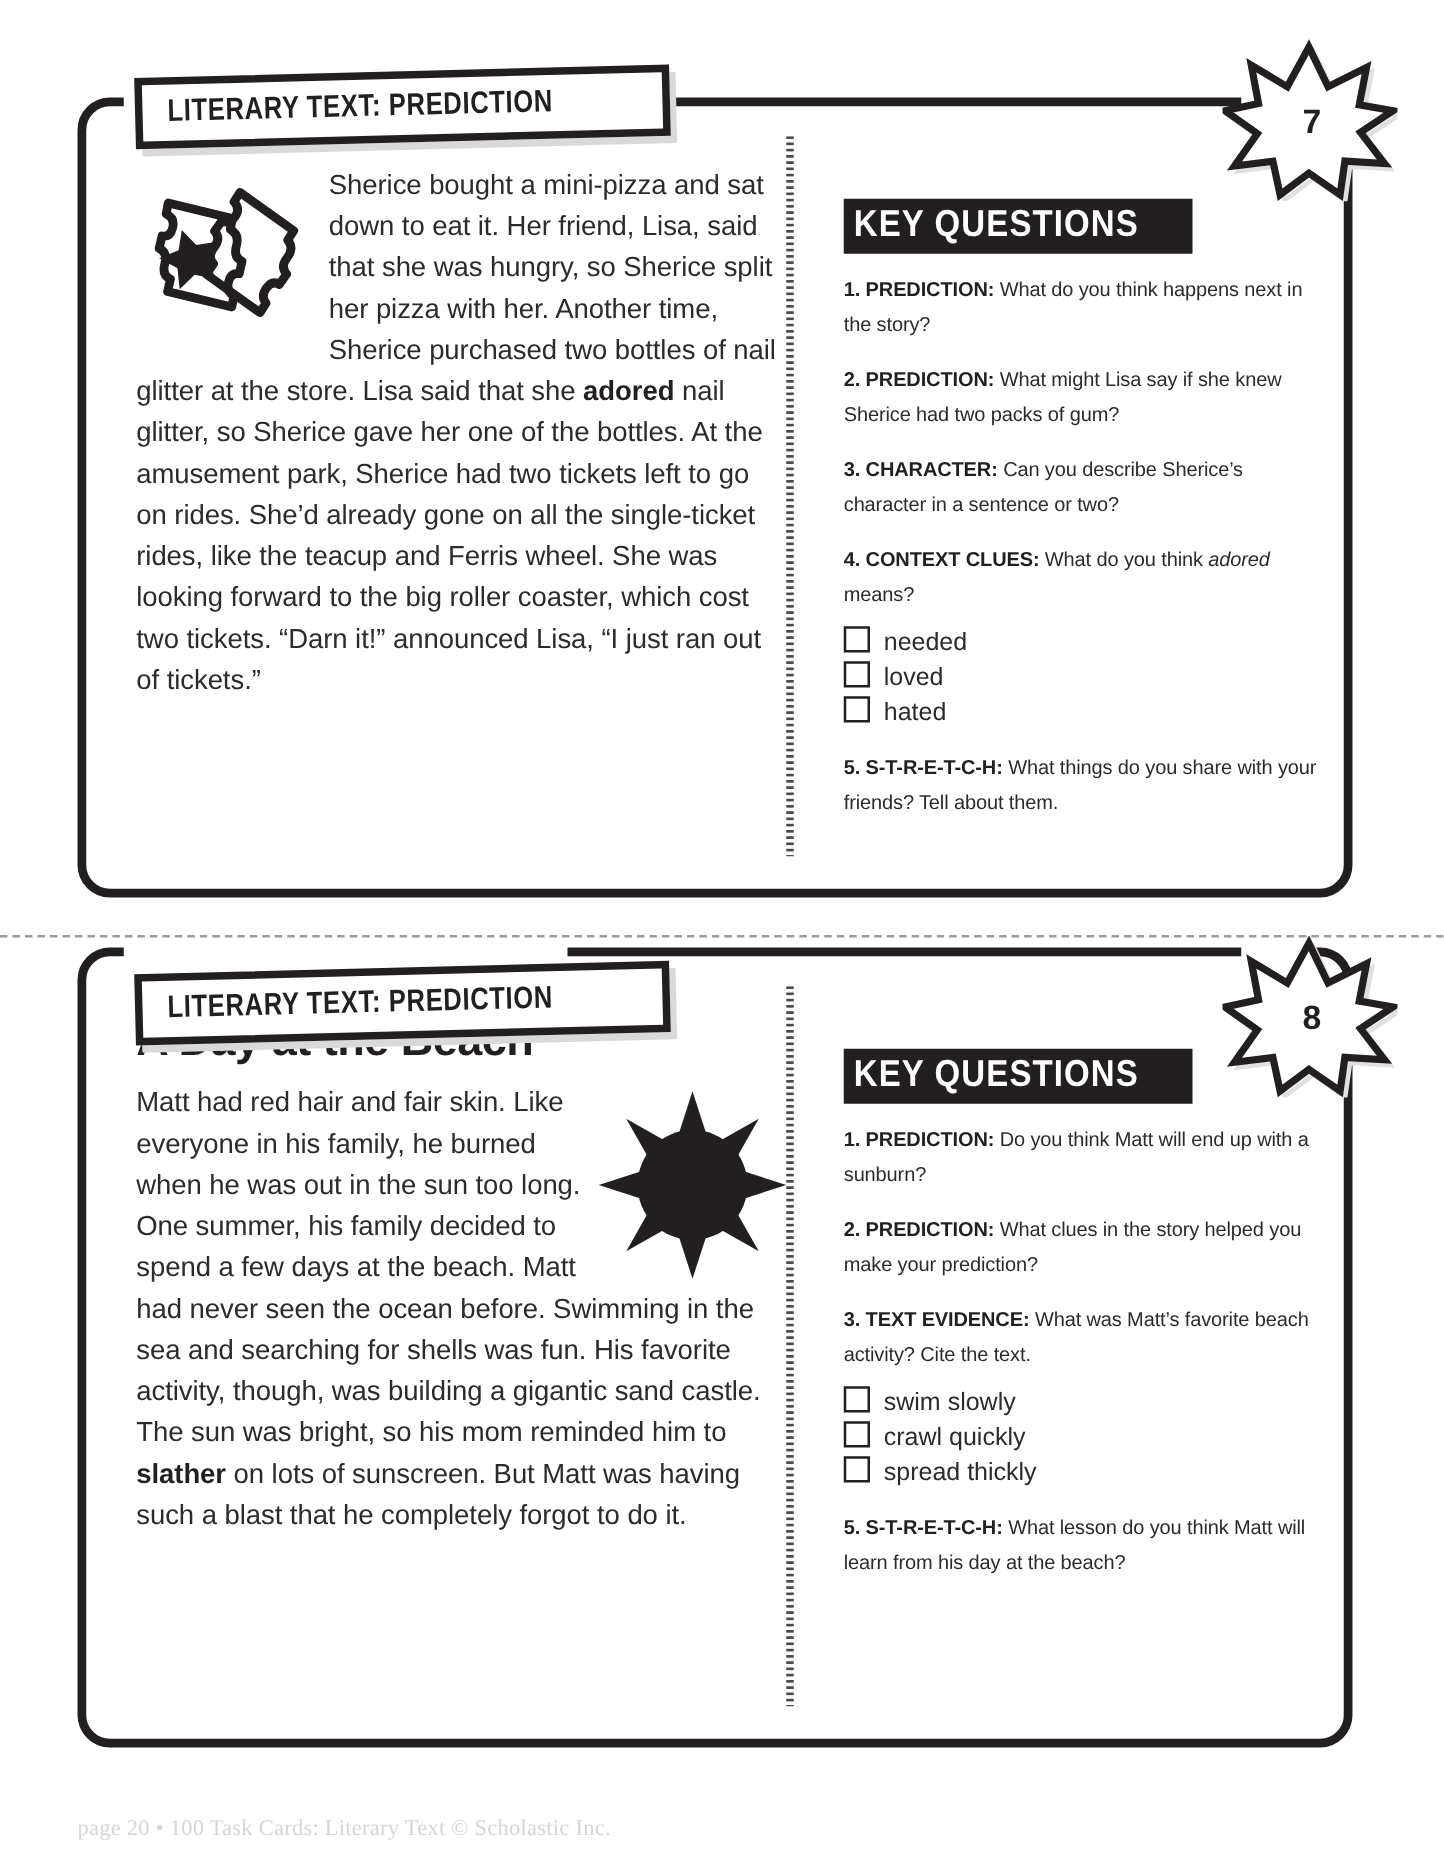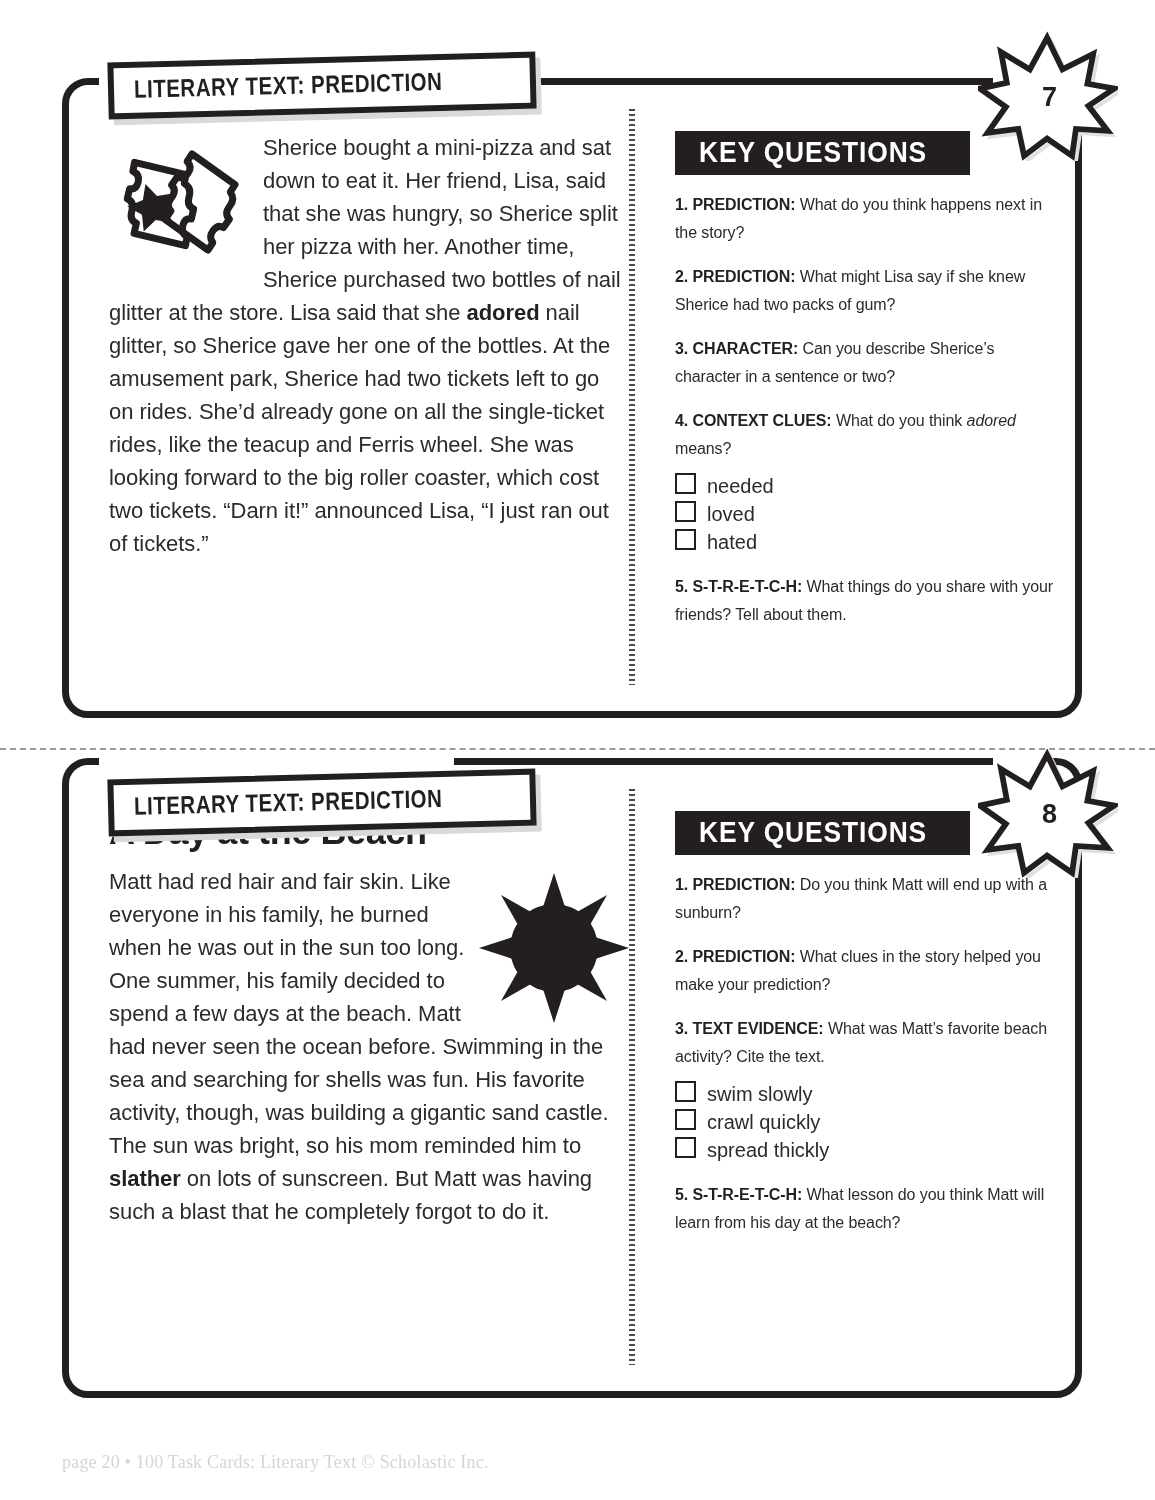--- a/index.html
+++ b/index.html
@@ -178,22 +178,23 @@
     height: 150px;
     margin: 8px 0 4px 14px;
     clear: right;
   }
   .icon-sun svg { width: 150px; height: 150px; display: block; }
 
   
   .kq-bar {
     display: inline-block;
     background: #231f20;
-    padding: 6px 12px 8px 24px;
+    padding: 6px 12px 8px 8px;
     margin-bottom: 16px;
+    margin-top: 28px;
   }
   .kq-text {
     font-family: "Liberation Sans Narrow", "Liberation Sans", sans-serif;
     font-weight: bold;
     font-size: 30px;
     color: #ffffff;
     letter-spacing: 1px;
     line-height: 1;
     display: block;
     transform: scaleX(0.88);

